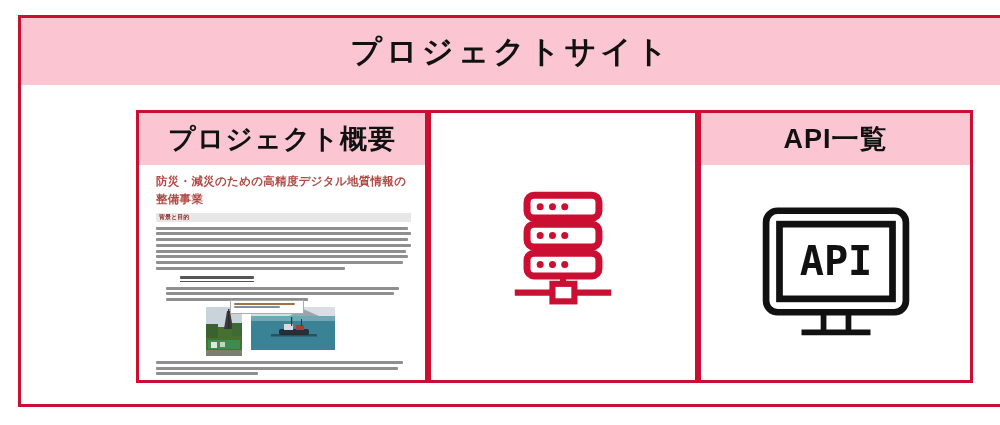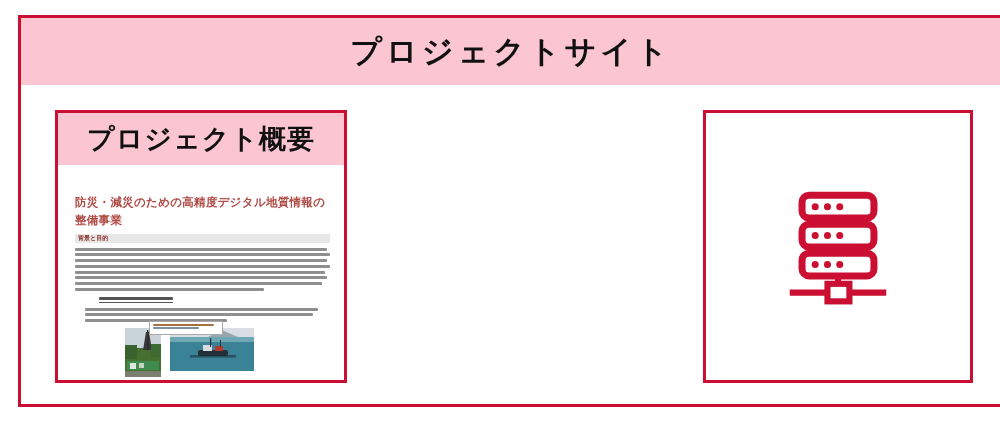--- a/index.html
+++ b/index.html
@@ -18,21 +18,21 @@
   }
   .page-band{
     height:67px; background:var(--pink);
     display:flex; align-items:center; justify-content:center;
   }
   .page-band h1{
     font-size:31px; font-weight:bold; color:var(--ink); letter-spacing:4px;
   }
 
   .cards{
-    display:flex; justify-content:space-between;
+    display:flex; justify-content:flex-end;
     padding:25px 28px 0 34px;
   }
   .card{
     border:3px solid var(--red); background:#fff; height:273px;
     display:flex; flex-direction:column; cursor:pointer;
   }
   .card-1{ width:292px; }
   .card-2{ width:270px; }
   .card-3{ width:275px; }
   .card-header{
@@ -45,21 +45,21 @@
   }
   .card-body{ flex:1; }
   .icon-body{ display:flex; align-items:center; justify-content:center; }
 
   
   .doc{
     height:100%; padding:7px 14px 6px 17px; overflow:hidden; position:relative;
   }
   .doc-title{
     color:var(--doc-red); font-weight:bold; font-size:11.5px;
-    line-height:1.6; letter-spacing:0.3px;margin-top:21px;
+    line-height:1.6; letter-spacing:0.3px;
   }
   .doc-section{
     margin-top:4px; background:#e7e7e7; height:9px;
     display:flex; align-items:center; padding-left:3px; overflow:hidden;
   }
   .doc-section span{
     font-size:6px; font-weight:bold; color:#8c2f2b; white-space:nowrap;
   }
   .ln{ height:3px; background:#8f8f8f; margin-top:2.7px; border-radius:1px; }
   .para{ margin-top:5px; }
@@ -185,15 +185,30 @@
           <circle cx="39" cy="86" r="4" fill="#cb0f32"></circle>
             <circle cx="53" cy="86" r="4" fill="#cb0f32"></circle>
             <circle cx="67" cy="86" r="4" fill="#cb0f32"></circle>
           <line x1="65" y1="99" x2="65" y2="110" stroke="#cb0f32" stroke-width="7"></line>
           <line x1="10" y1="118" x2="120" y2="118" stroke="#cb0f32" stroke-width="7"></line>
           <rect x="53" y="108" width="25" height="20" fill="#ffffff" stroke="#cb0f32" stroke-width="7"></rect>
         </svg>
       </div>
     </div>
 
+    <div class="card card-3">
+      <div class="card-header">
+        <h2>API一覧</h2>
+      </div>
+      <div class="card-body icon-body">
+        <svg class="monitor-svg" viewBox="0 0 160 142" fill="none">
+          <rect x="7" y="6" width="146" height="106" rx="12" stroke="#111111" stroke-width="7"></rect>
+          <rect x="21" y="20" width="118" height="78" stroke="#111111" stroke-width="7"></rect>
+          <text x="80" y="73" text-anchor="middle" class="mono" font-size="42" fill="#111111">API</text>
+          <line x1="67" y1="112" x2="67" y2="133" stroke="#111111" stroke-width="6"></line>
+          <line x1="93" y1="112" x2="93" y2="133" stroke="#111111" stroke-width="6"></line>
+          <line x1="44" y1="133" x2="116" y2="133" stroke="#111111" stroke-width="6"></line>
+        </svg>
+      </div>
+    </div>
 
   </div>
 </div>
 
 </body></html>

